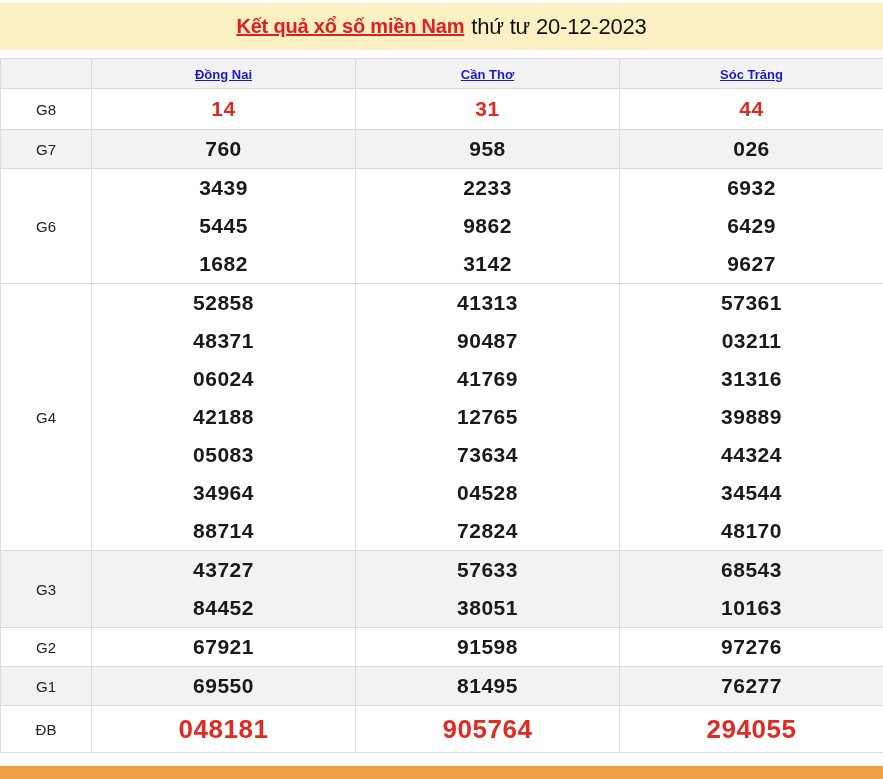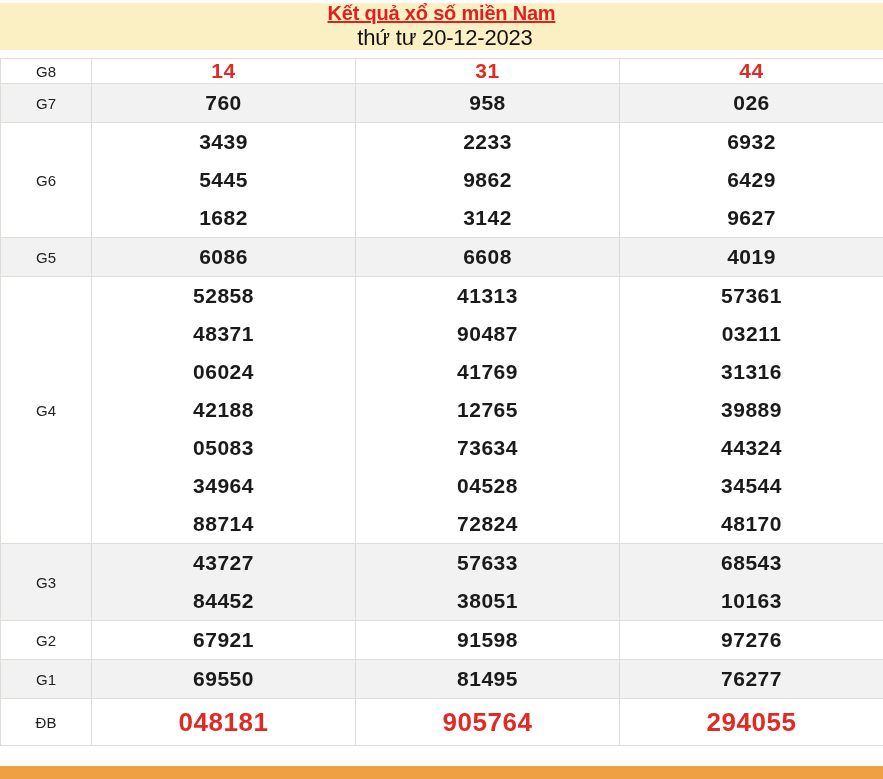--- a/index.html
+++ b/index.html
@@ -22,21 +22,20 @@
     position: absolute;
     left: 0;
     top: 3px;
     width: 883px;
     height: 47px;
     background: #fbefc4;
     display: flex;
     align-items: center;
     justify-content: center;
     white-space: nowrap;
-    flex-direction: column;
   }
   .banner-link {
     color: #e02020;
     text-decoration: underline;
     font-weight: bold;
     font-size: 20px;
     letter-spacing: -0.2px;
   }
   .banner-date {
     color: #111111;
@@ -106,21 +105,21 @@
     letter-spacing: 0.5px;
   }
 
   .row-white td { background: #ffffff; }
   .row-gray  td { background: #f2f2f2; }
 
   .stack { display: block; }
   .stack .num { display: block; }
 
   
-  .h-g8 { height: 25px; margin-top: 24px; }
+  .h-g8 { height: 41px; margin-top: 24px; }
   .h-g7 { height: 37px; }
   .h-g6 { height: 112px; }
   .h-g5 { height: 37px; }
   .h-g4 { height: 258px; }
   .h-g3 { height: 75px; }
   .h-g2 { height: 37px; }
   .h-g1 { height: 37px; }
   .h-db { height: 47px; }
 
   
@@ -145,20 +144,26 @@
   </div>
 
   <table class="lottery-table">
     <colgroup>
       <col class="col-label">
         <col class="col-prov">
         <col class="col-prov">
         <col class="col-prov">
     </colgroup>
     <tbody id="table-body">
+        <tr class="head-row">
+          <td></td>
+          <td><a href="#" class="prov-link">Đồng Nai</a></td>
+          <td><a href="#" class="prov-link">Cần Thơ</a></td>
+          <td><a href="#" class="prov-link">Sóc Trăng</a></td>
+        </tr>
         <tr class="row-white h-g8">
           <td class="lbl">G8</td>
           <td>
             <div class="stack"><span class="num-big">14</span></div>
           </td>
           <td>
             <div class="stack"><span class="num-big">31</span></div>
           </td>
           <td>
             <div class="stack"><span class="num-big">44</span></div>
@@ -196,38 +201,20 @@
               <span class="num">2233</span>
               <span class="num">9862</span>
               <span class="num">3142</span>
             </div>
           </td>
           <td>
             <div class="stack">
               <span class="num">6932</span>
               <span class="num">6429</span>
               <span class="num">9627</span>
-            </div>
-          </td>
-        </tr>
-        <tr class="row-gray h-g5">
-          <td class="lbl">G5</td>
-          <td>
-            <div class="stack">
-              <span class="num">6086</span>
-            </div>
-          </td>
-          <td>
-            <div class="stack">
-              <span class="num">6608</span>
-            </div>
-          </td>
-          <td>
-            <div class="stack">
-              <span class="num">4019</span>
             </div>
           </td>
         </tr>
         <tr class="row-white h-g4">
           <td class="lbl">G4</td>
           <td>
             <div class="stack">
               <span class="num">52858</span>
               <span class="num">48371</span>
               <span class="num">06024</span>

